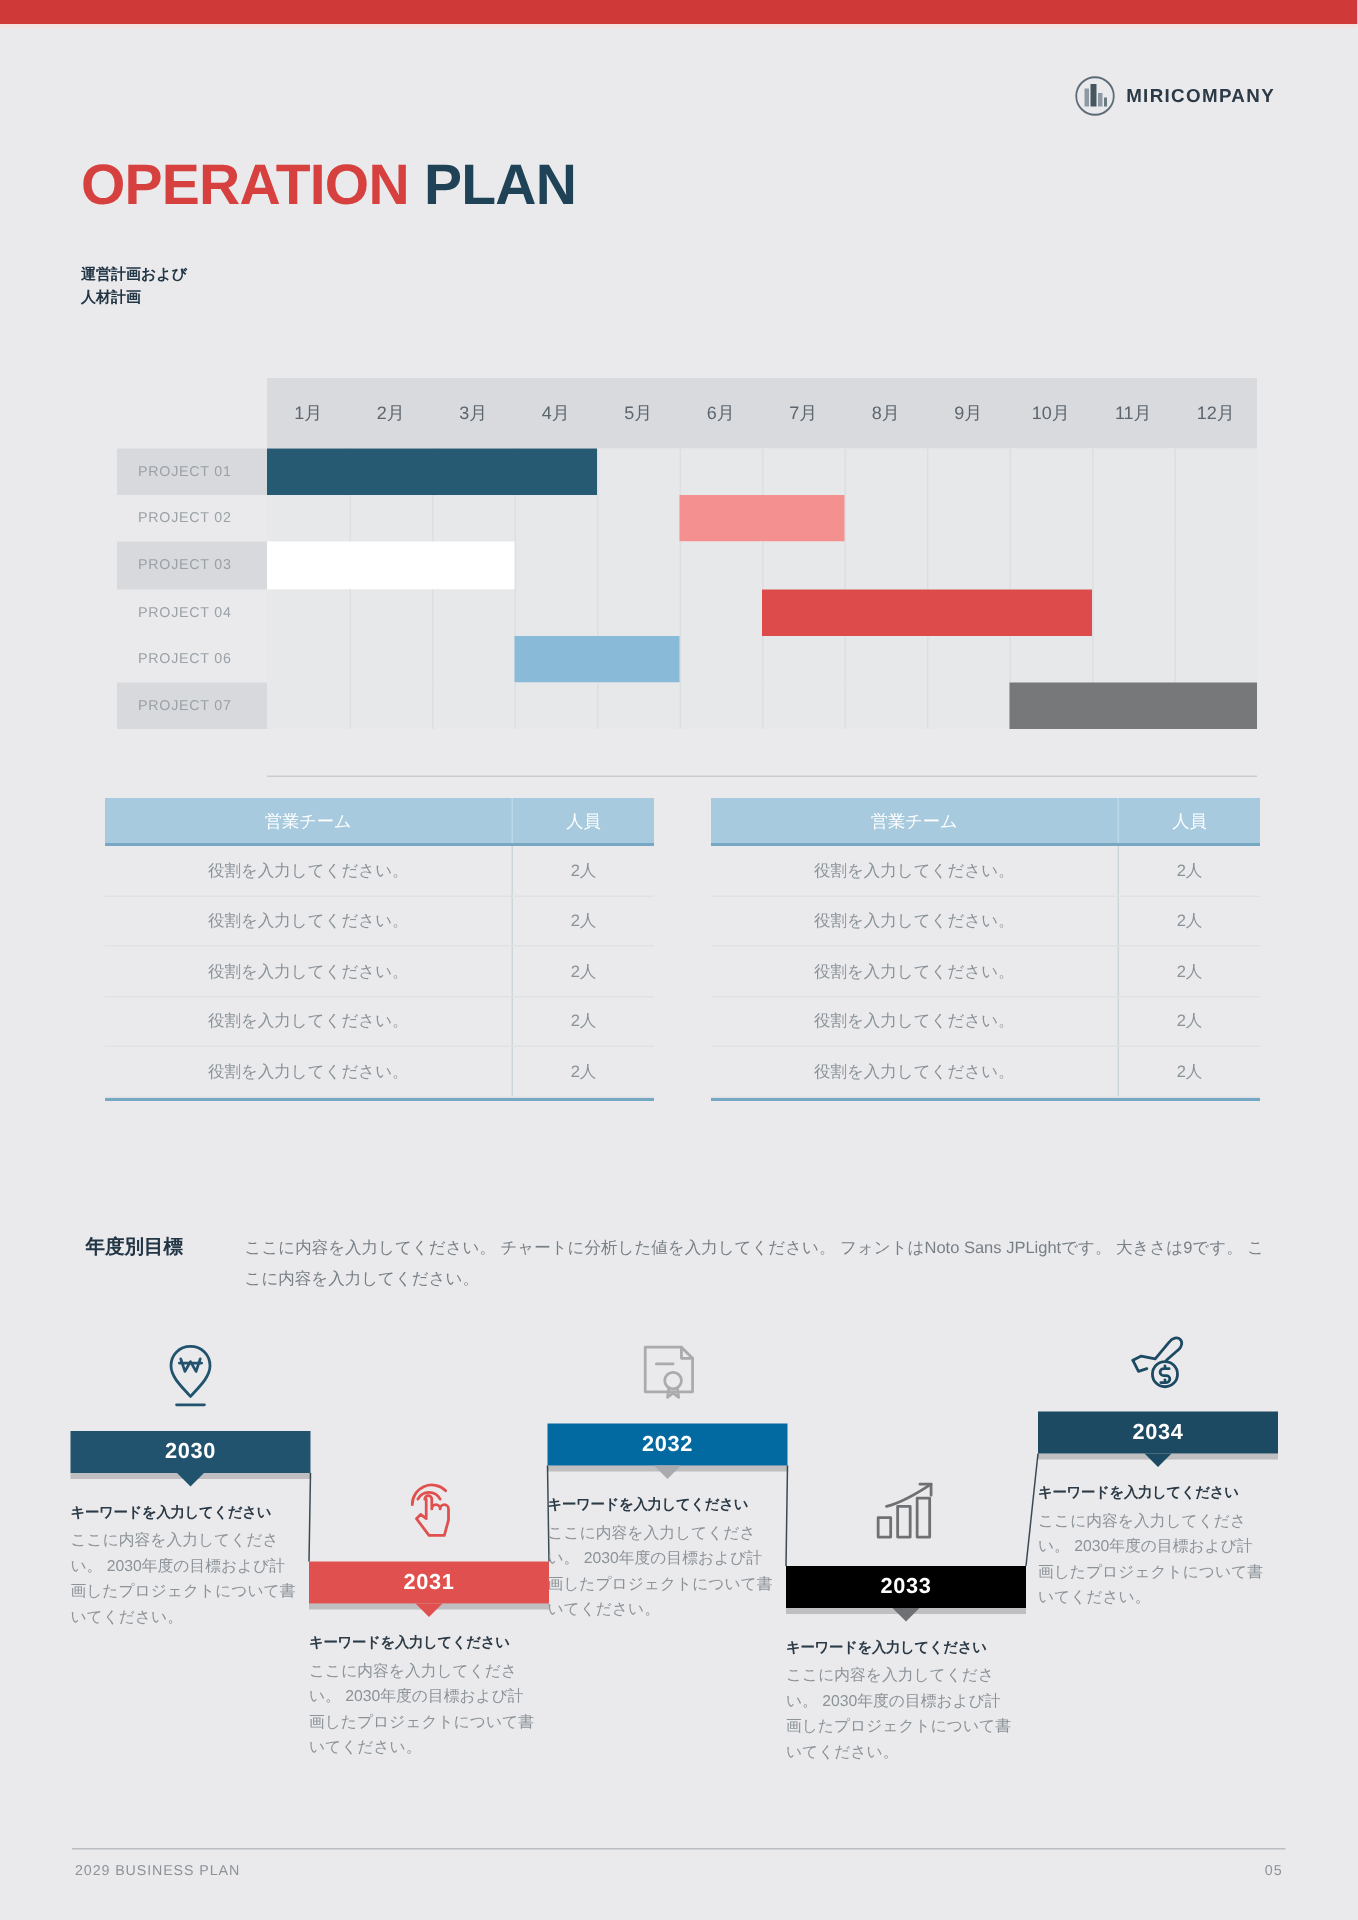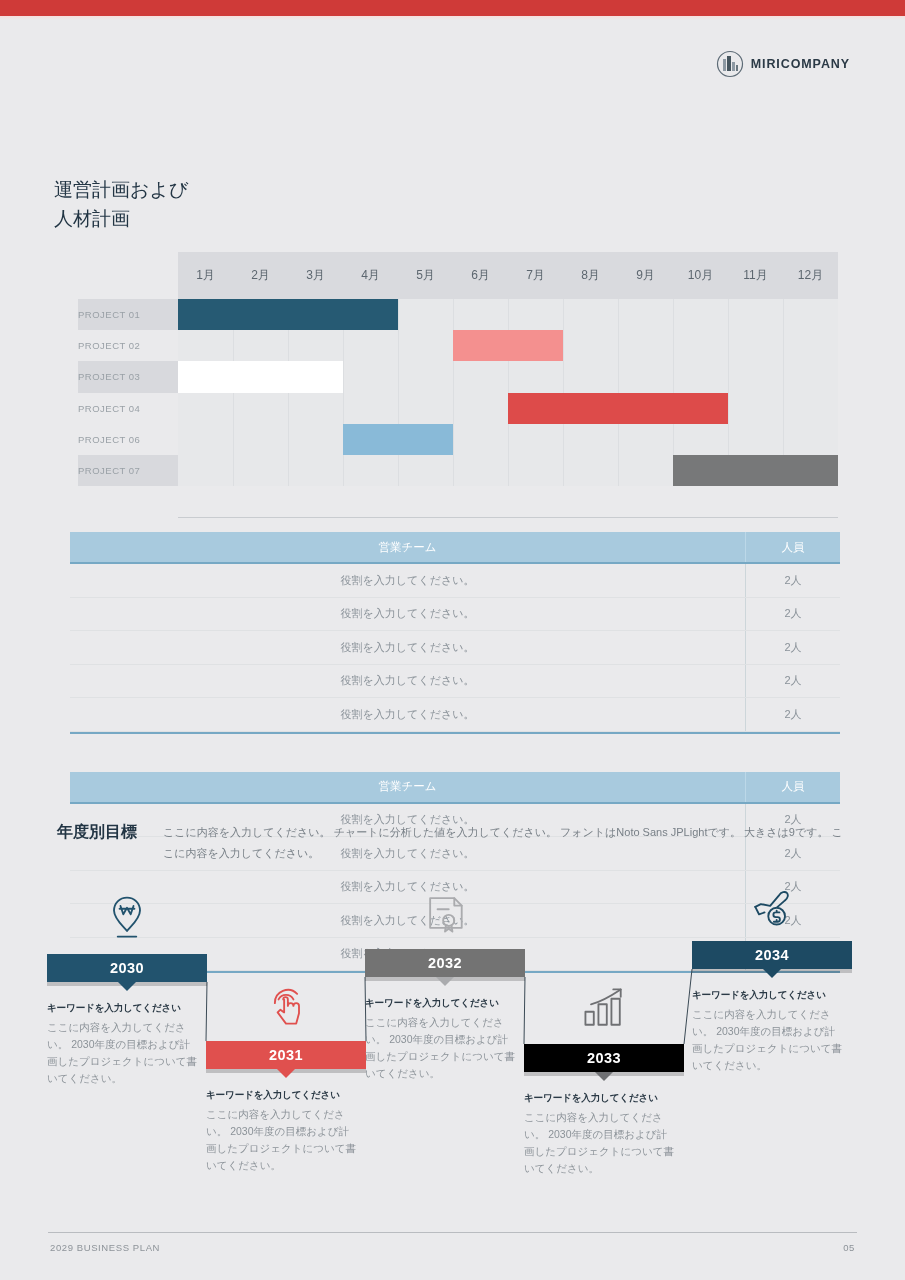--- a/index.html
+++ b/index.html
@@ -21,60 +21,60 @@
   .logo-mark { width: 28px; height: 28px; }
   .logo-text { font-size: 12.5px; letter-spacing: 0.9px; color: #2b3a46; font-weight: 600; }
 
   
   .title { position: absolute; left: 54px; top: 103px; font-size: 38px; font-weight: 700; letter-spacing: -0.5px; }
   .title .t-red { color: #d6403e; }
   .title .t-dark { color: #1f4257; }
 
   
   .sec-head { position: absolute; left: 54px; top: 176px; width: 160px;
-              font-size: 19px; font-weight: 400; color: #223544; line-height: 1.5; }
+              font-size: 10px; font-weight: 700; color: #223544; line-height: 1.5; }
   .sec-desc { position: absolute; left: 222px; top: 180px; width: 620px;
               font-size: 11.5px; color: #70787f; line-height: 1.75; }
 
   
   .gantt { position: absolute; left: 78px; top: 252px; width: 760px; height: 266px; }
   .gantt-head { position: absolute; left: 100px; top: 0; width: 660px; height: 47px;
                 background: #d9dade; display: flex; }
   .gantt-head .m { flex: 1; display: flex; align-items: center; justify-content: center;
                    font-size: 12px; color: #5c666f; }
   .gantt-body { position: absolute; left: 0; top: 47px; width: 760px; height: 219px; }
   .g-row { position: relative; height: 31.2px; display: flex; }
-  .g-label { width: 100px; display: flex; align-items: center; 
+  .g-label { width: 100px; display: flex; align-items: center; padding-left: 14px;
              font-size: 9.5px; letter-spacing: 0.5px; color: #9aa1a7; }
   .g-label.alt { background: #d8d9dd; }
   .g-track { position: relative; flex: 1; background: #e7e8ea; }
   .g-track .cell { position: absolute; top: 0; bottom: 0; width: 1px; background: #dcdee1; }
   .g-bar { position: absolute; top: 0; height: 100%; }
   .gantt-body::after { content: ""; position: absolute; left: 100px; right: 0; bottom: 0;
                        height: 1px; background: #c9ccd0; }
 
   
-  .tables { position: absolute; left: 70px; top: 532px; width: 770px; display: flex; gap: 38px; flex-direction: column; }
+  .tables { position: absolute; left: 70px; top: 532px; width: 770px; display: flex; gap: 38px; }
   .tbl { flex: 1; }
   .tbl-head { display: flex; height: 30px; background: #a8cade; }
   .tbl-head .c1 { flex: 1; display: flex; align-items: center; justify-content: center;
                   font-size: 11.5px; color: #ffffff; }
   .tbl-head .c2 { width: 95px; display: flex; align-items: center; justify-content: center;
                   font-size: 11.5px; color: #ffffff; border-left: 1px solid #bcd8e8; }
   .tbl-sep { height: 2px; background: #76a8c4; }
   .tbl-row { display: flex; height: 33.5px; border-bottom: 1px solid #dfe1e3; text-align: right; }
   .tbl-row:last-child { border-bottom: none; }
   .tbl-row .c1 { flex: 1; display: flex; align-items: center; justify-content: center;
                  font-size: 11px; color: #8a9299; }
   .tbl-row .c2 { width: 95px; display: flex; align-items: center; justify-content: center;
                  font-size: 11px; color: #8a9299; border-left: 1px solid #cdd6da; }
   .tbl-foot { height: 2px; background: #76a8c4; }
 
   
-  .tl-head { position: absolute; left: 57px; top: 822px; font-size: 16px; font-weight: 700; color: #223544; }
+  .tl-head { position: absolute; left: 57px; top: 822px; font-size: 13px; font-weight: 700; color: #223544; }
   .tl-desc { position: absolute; left: 163px; top: 822px; width: 690px;
              font-size: 11px; color: #777f86; line-height: 1.9; }
 
   .timeline { position: absolute; left: 0; top: 880px; width: 905px; height: 330px; }
   .tl-svg { position: absolute; left: 0; top: 0; width: 905px; height: 330px; }
   .tl-item { position: absolute; width: 160px; }
   .tl-icon { position: absolute; left: 50%; transform: translateX(-50%); }
   .tl-banner { position: relative; height: 28px; display: flex; align-items: center;
                justify-content: center; color: #fff; font-size: 14.5px; font-weight: 700;
                letter-spacing: 0.4px; }
@@ -105,20 +105,24 @@
         <circle cx="14" cy="14" r="12.5" fill="none" stroke="#5d6b76" stroke-width="1.2"></circle>
         <rect x="7" y="9" width="3" height="12" fill="#8d99a3"></rect>
         <rect x="11" y="6" width="4" height="15" fill="#46565f"></rect>
         <rect x="16" y="12" width="3" height="9" fill="#8d99a3"></rect>
         <rect x="20" y="15" width="2" height="6" fill="#6a7880"></rect>
       </svg>
     </span>
     <span class="logo-text">MIRICOMPANY</span>
   </div>
 
+  <div class="title">
+    <span class="t-red">OPERATION</span>
+    <span class="t-dark">PLAN</span>
+  </div>
 
   <div class="sec-head" style="white-space:pre-line">運営計画および
 人材計画</div>
 
   <div class="gantt">
     <div class="gantt-head" id="gantt-head">
         <div class="m">1月</div>
         <div class="m">2月</div>
         <div class="m">3月</div>
         <div class="m">4月</div>
@@ -326,21 +330,21 @@
         <div class="tl-body">ここに内容を入力してください。 2030年度の目標および計画したプロジェクトについて書いてください。</div>
       </div>
       <div class="tl-item" style="left: 365px; top: 69px;">
         <div class="tl-icon" style="top: -62px;"><svg viewBox="0 0 56 56" width="52" height="52">
             <path fill="none" stroke="#aaabae" stroke-width="2" stroke-linecap="round" stroke-linejoin="round" d="M12 12h26l8 8v24H12z"></path>
             <path fill="none" stroke="#aaabae" stroke-width="2" stroke-linecap="round" stroke-linejoin="round" d="M38 12v8h8"></path>
             <path fill="none" stroke="#aaabae" stroke-width="2" stroke-linecap="round" stroke-linejoin="round" d="M20 24h12"></path>
             <circle cx="32" cy="36" r="6" fill="none" stroke="#aaabae" stroke-width="2" stroke-linecap="round" stroke-linejoin="round"></circle>
             <path fill="none" stroke="#aaabae" stroke-width="2" stroke-linecap="round" stroke-linejoin="round" d="M29 41l-1 7 4-3 4 3-1-7"></path>
           </svg></div>
-        <div class="tl-banner" style="background: #737373;">2032<div class="shadow"></div><div class="notch" style="border-top: 9px solid rgb(170, 171, 174);"></div></div>
+        <div class="tl-banner" style="background: #0369a1;">2032<div class="shadow"></div><div class="notch" style="border-top: 9px solid rgb(170, 171, 174);"></div></div>
         <div class="tl-kw">キーワードを入力してください</div>
         <div class="tl-body">ここに内容を入力してください。 2030年度の目標および計画したプロジェクトについて書いてください。</div>
       </div>
       <div class="tl-item" style="left: 524px; top: 164px;">
         <div class="tl-icon" style="top: -62px;"><svg viewBox="0 0 56 56" width="52" height="52">
             <rect x="8" y="32" width="9" height="14" fill="none" stroke="#6f7073" stroke-width="2" stroke-linecap="round" stroke-linejoin="round"></rect>
             <rect x="22" y="24" width="9" height="22" fill="none" stroke="#6f7073" stroke-width="2" stroke-linecap="round" stroke-linejoin="round"></rect>
             <rect x="36" y="18" width="9" height="28" fill="none" stroke="#6f7073" stroke-width="2" stroke-linecap="round" stroke-linejoin="round"></rect>
             <path fill="none" stroke="#6f7073" stroke-width="2" stroke-linecap="round" stroke-linejoin="round" d="M14 24C22 22 34 16 46 8"></path>
             <path fill="none" stroke="#6f7073" stroke-width="2" stroke-linecap="round" stroke-linejoin="round" d="M38 8h8v8"></path>

